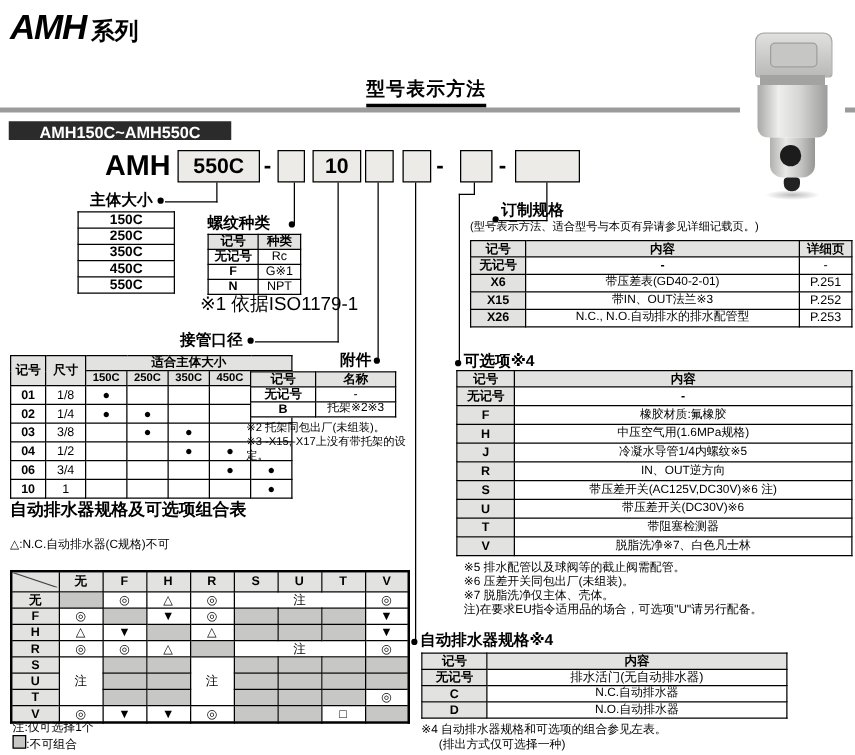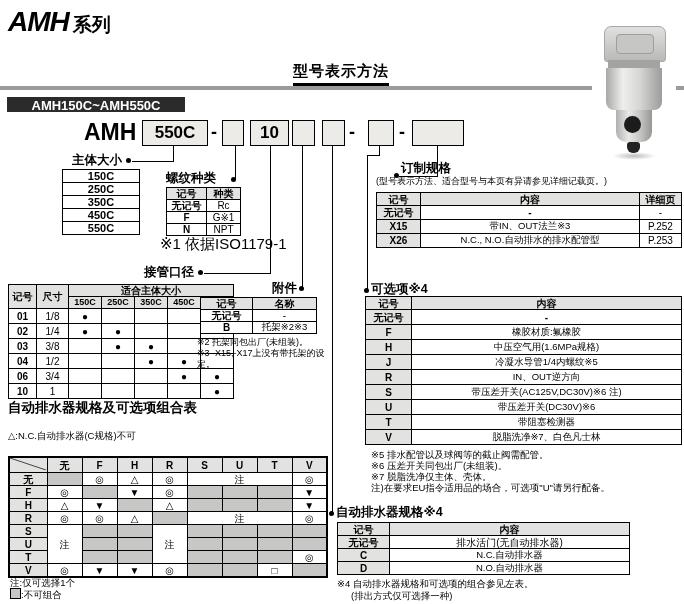--- a/index.html
+++ b/index.html
@@ -255,20 +255,25 @@
           <th style="height:12px">记号</th>
           <th>内容</th>
           <th>详细页</th>
         </tr>
     <tr>
           <td class="cd" style="height:13px">无记号</td>
           <td class="b">-</td>
           <td>-</td>
         </tr>
     <tr>
+          <td class="cd" style="height:13px">X6</td>
+          <td style="font-size:9.5px">带压差表(GD40-2-01)</td>
+          <td>P.251</td>
+        </tr>
+    <tr>
           <td class="cd" style="height:13px">X15</td>
           <td style="font-size:9.5px">带IN、OUT法兰※3</td>
           <td>P.252</td>
         </tr>
     <tr>
           <td class="cd" style="height:13px">X26</td>
           <td style="font-size:9.5px">N.C., N.O.自动排水的排水配管型</td>
           <td>P.253</td>
         </tr>
   </tbody>

